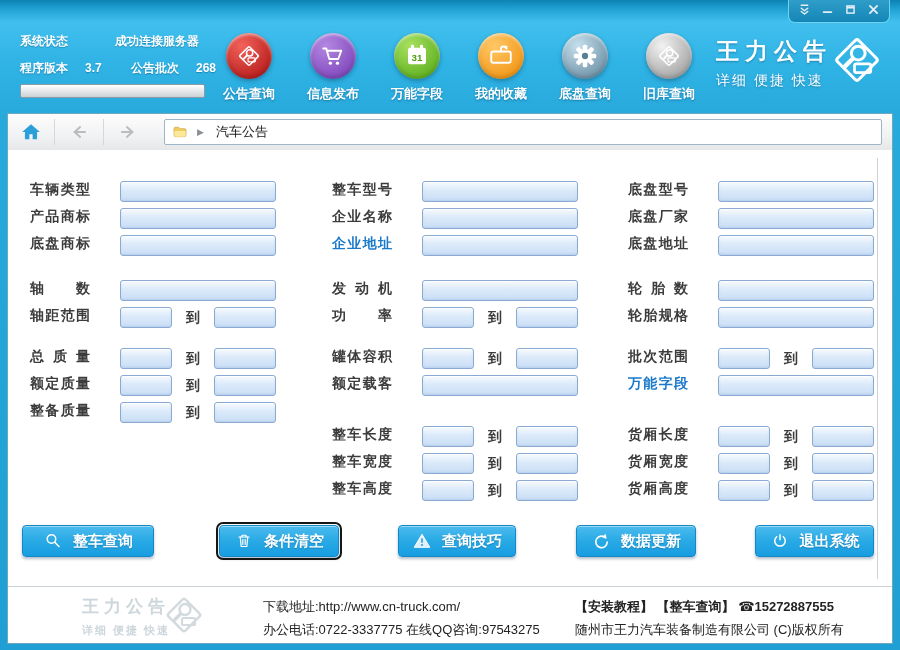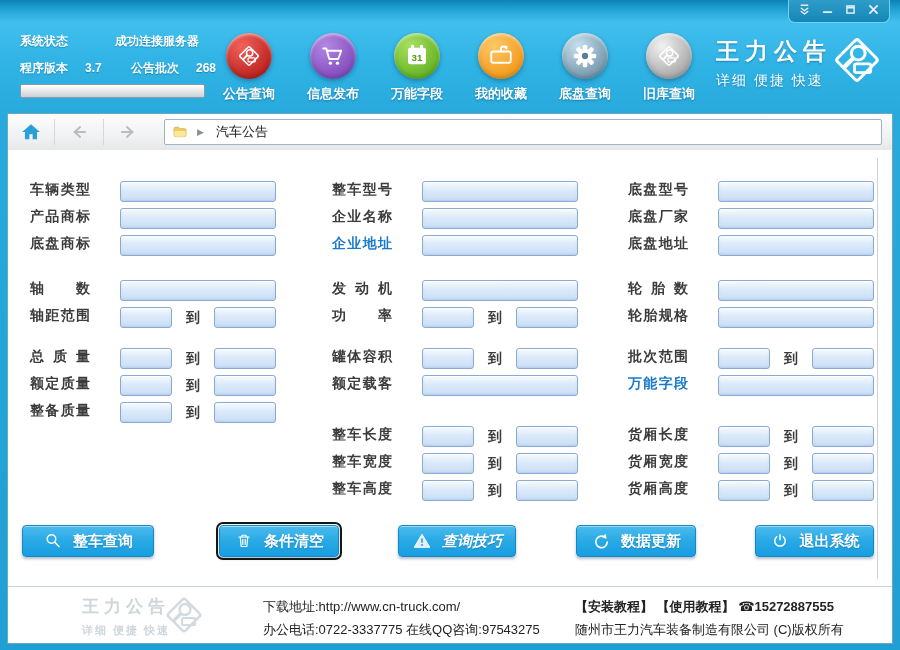--- a/index.html
+++ b/index.html
@@ -79,21 +79,21 @@
 
   .action-btn{position:absolute;top:375px;height:32px;box-sizing:border-box;cursor:pointer;
     background:linear-gradient(180deg,#4cbbee,#2babe6 45%,#179de1);
     border:1px solid #1487c5;border-radius:4px;color:#fff;font-weight:bold;font-size:15px;
     display:flex;align-items:center;justify-content:center;gap:10px;
     box-shadow:0 2px 3px rgba(0,40,80,.3), inset 0 1px 0 rgba(255,255,255,.45);
     text-shadow:0 1px 1px rgba(0,60,100,.35);}
   .action-btn svg{width:20px;height:20px;}
   .action-btn:nth-child(1){left:14px;width:132px;}
   .action-btn:nth-child(2){left:211px;width:120px;}
-  .action-btn:nth-child(3){left:390px;width:118px;font-style:italic;}
+  .action-btn:nth-child(3){left:390px;width:118px;}
   .action-btn:nth-child(4){left:568px;width:120px;}
   .action-btn:nth-child(5){left:747px;width:119px;}
   .action-btn.focused{outline:2px solid #161616;outline-offset:1px;}
 
   
   .footer{position:absolute;left:0;right:0;bottom:0;height:56px;background:#fff;border-top:1px solid #ccd3d8;}
   .ft-brand{position:absolute;left:74px;top:8px;color:#ccd6db;}
   .ft-brand-title{font-size:17px;font-weight:bold;letter-spacing:5px;white-space:nowrap;}
   .ft-brand-sub{font-size:11px;font-weight:bold;letter-spacing:2px;margin-top:5px;white-space:nowrap;}
   .ft-logo{position:absolute;left:152px;top:4px;width:48px;height:48px;color:#d3dade;}
@@ -546,21 +546,21 @@
         <circle cx="25" cy="18.5" r="5.5" stroke-width="2.4"></circle>
         <path d="M21 22.5 L14 29.5" stroke-width="3.4"></path>
         <rect x="22" y="27" width="13" height="7" rx="1.5" stroke-width="2.2"></rect>
       </svg>
       <div class="ft-mid">
         <div>下载地址:http://www.cn-truck.com/</div>
         <div>办公电话:0722-3337775 在线QQ咨询:97543275</div>
       </div>
       <div class="ft-right">
         <div>
-          <span class="bold">【安装教程】 【使用教程】</span>
+          <span class="bold">【安装教程】 【整车查询】</span>
           <span>☎</span><span class="bold">15272887555</span>
         </div>
         <div>随州市王力汽车装备制造有限公司 (C)版权所有</div>
       </div>
     </div>
 
   </div>
 </div>
 
 </body></html>

